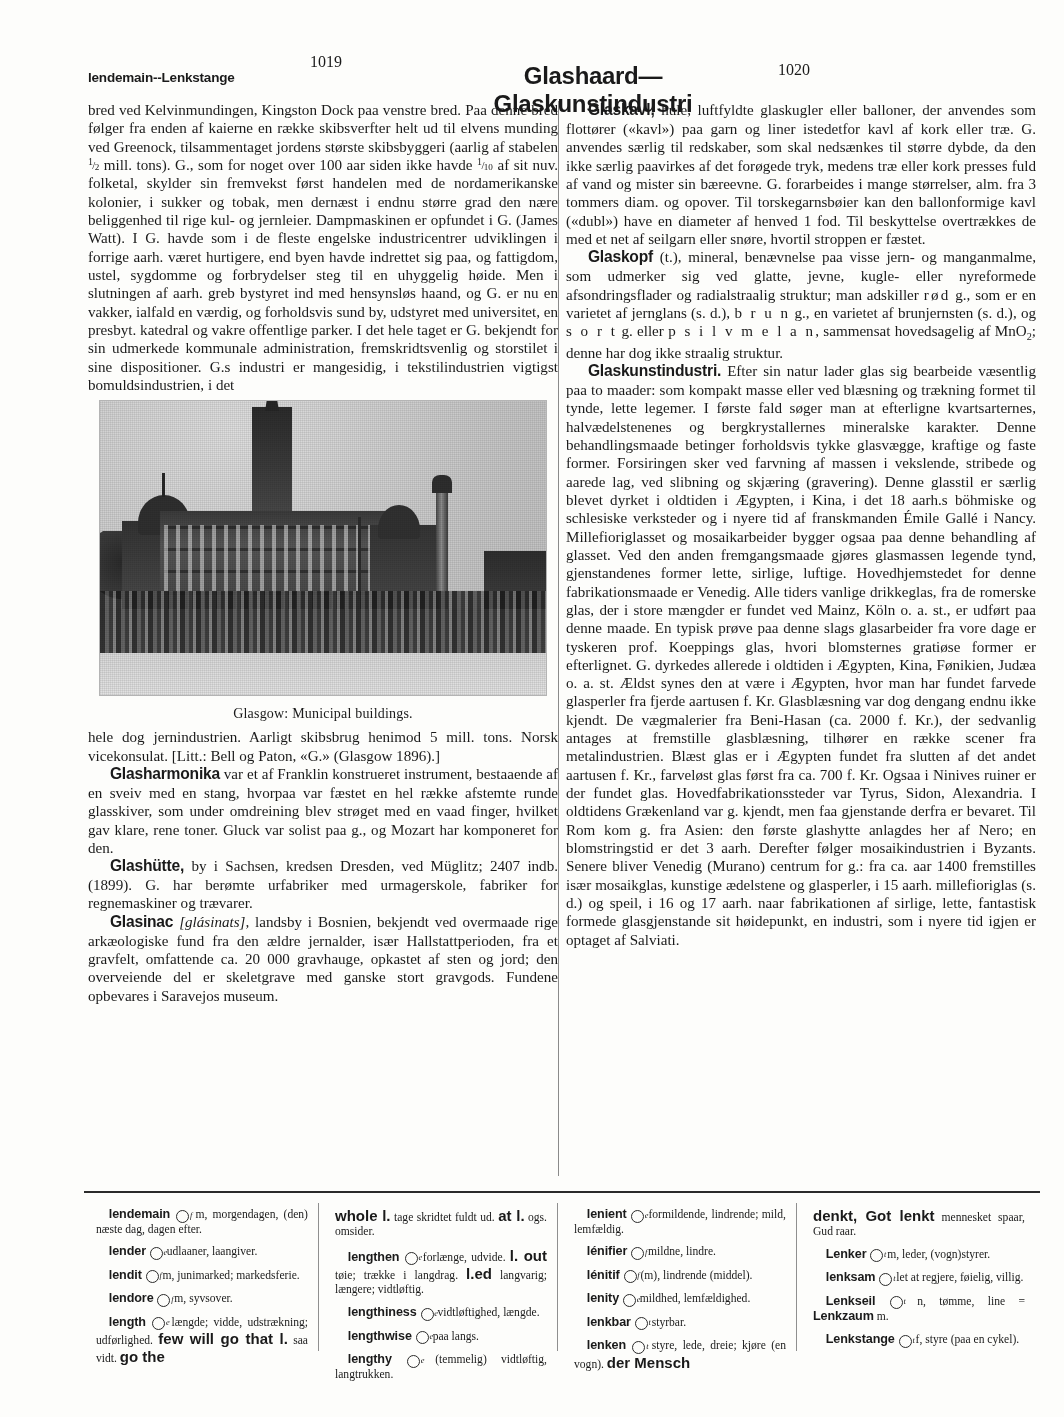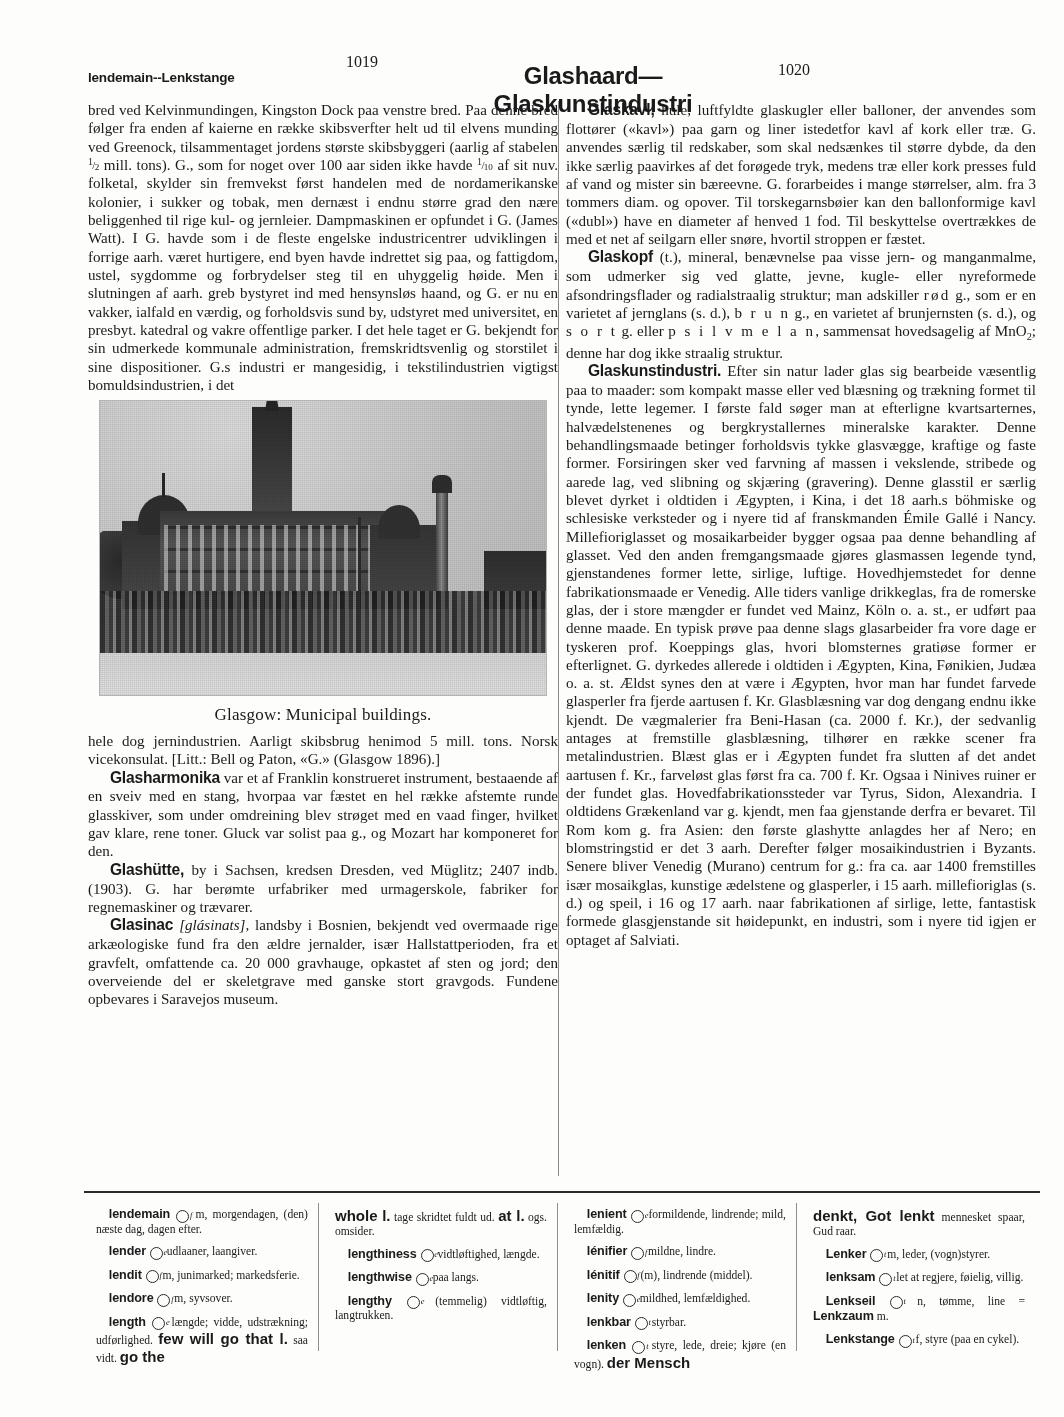--- a/index.html
+++ b/index.html
@@ -39,21 +39,20 @@
     font-family: "Liberation Sans", "DejaVu Sans", sans-serif;
     font-weight: bold;
     font-size: 13.5px;
     letter-spacing: -0.2px;
   }
   .rh-folio-left {
     position: absolute;
     left: 222px;
     top: 1px;
     font-size: 16px;
-    margin-left: 36px;
   }
   .rh-title {
     position: absolute;
     left: 340px;
     top: 10px;
     width: 330px;
     text-align: center;
     font-family: "Liberation Sans", "DejaVu Sans", sans-serif;
     font-weight: bold;
     font-size: 24px;
@@ -138,21 +137,21 @@
     margin: 0 auto;
     position: relative;
     overflow: hidden;
     background: #c9c9c9;
     border: 1px solid #b4b4b4;
     box-sizing: border-box;
   }
   .fig-caption {
     margin-top: 9px;
     margin-bottom: 6px;
-    font-size: 17px;
+    font-size: 14px;
     letter-spacing: 0.2px;
     text-indent: 0;
   }
 
   
   .sky {
     position: absolute; left: 0; top: 0; right: 0; bottom: 0;
     background:
       radial-gradient(ellipse at 30% 10%, #dedede 0%, #c6c6c6 60%, #bdbdbd 100%);
   }
@@ -365,21 +364,21 @@
           <div class="grain"></div>
         </div>
         <div class="fig-caption">Glasgow: Municipal buildings.</div>
       </div>
 
       <p class="noindent">hele dog jernindustrien. Aarligt skibsbrug henimod 5 mill. tons. Norsk vicekonsulat. [Litt.: Bell og Paton, «G.» (Glasgow 1896).]</p>
 
 
       <p><span class="hw">Glasharmonika</span><span> var et af Franklin konstrueret instrument, bestaaende af en sveiv med en stang, hvorpaa var fæstet en hel række afstemte runde glasskiver, som under omdreining blev strøget med en vaad finger, hvilket gav klare, rene toner. Gluck var solist paa g., og Mozart har komponeret for den.</span></p>
 
-      <p><span class="hw">Glashütte,</span><span> by i Sachsen, kredsen Dresden, ved Müglitz; 2407 indb. (1903). G. har berømte urfabriker med urmagerskole, fabriker for regnemaskiner og trævarer.</span></p>
+      <p><span class="hw">Glashütte,</span><span> by i Sachsen, kredsen Dresden, ved Müglitz; 2407 indb. (1899). G. har berømte urfabriker med urmagerskole, fabriker for regnemaskiner og trævarer.</span></p>
 
       <p><span class="hw">Glasinac</span><span class="it"> [glásinats],</span><span> landsby i Bosnien, bekjendt ved overmaade rige arkæologiske fund fra den ældre jernalder, især Hallstattperioden, fra et gravfelt, omfattende ca. 20 000 gravhauge, opkastet af sten og jord; den overveiende del er skeletgrave med ganske stort gravgods. Fundene opbevares i Saravejos museum.</span></p>
     </div>
 
     <div class="col col-right">
 
       <p><span class="hw">Glaskavl,</span><span> hule, luftfyldte glaskugler eller balloner, der anvendes som flottører («kavl») paa garn og liner istedetfor kavl af kork eller træ. G. anvendes særlig til redskaber, som skal nedsænkes til større dybde, da den ikke særlig paavirkes af det forøgede tryk, medens træ eller kork presses fuld af vand og mister sin bæreevne. G. forarbeides i mange størrelser, alm. fra 3 tommers diam. og opover. Til torskegarnsbøier kan den ballonformige kavl («dubl») have en diameter af henved 1 fod. Til beskyttelse overtrækkes de med et net af seilgarn eller snøre, hvortil stroppen er fæstet.</span></p>
 
       <p><span class="hw">Glaskopf</span><span> (t.), mineral, benævnelse paa visse jern- og manganmalme, som udmerker sig ved glatte, jevne, kugle- eller nyreformede afsondringsflader og radialstraalig struktur; man adskiller </span><span class="sp">rød</span><span> g., som er en varietet af jernglans (s. d.), </span><span class="sp">b r u n</span><span> g., en varietet af brunjernsten (s. d.), og </span><span class="sp">s o r t</span><span> g. eller </span><span class="sp">p s i l v m e l a n</span><span>, sammensat hovedsagelig af MnO</span><sub>2</sub><span>; denne har dog ikke straalig struktur.</span></p>
 
@@ -396,20 +395,21 @@
     <div class="dict-col dict-c1">
       <p><span class="dhw">lendemain</span> <span class="lang">f</span><span> m, morgendagen, (den) næste dag, dagen efter.</span></p>
       <p><span class="dhw">lender</span> <span class="lang">e</span><span> udlaaner, laangiver.</span></p>
       <p><span class="dhw">lendit</span> <span class="lang">f</span><span> m, junimarked; markedsferie.</span></p>
       <p><span class="dhw">lendore</span> <span class="lang">f</span><span> m, syvsover.</span></p>
       <p><span class="dhw">length</span> <span class="lang">e</span><span> længde; vidde, udstrækning; udførlighed. </span><span class="dbold">few will go that l.</span><span> saa vidt. </span><span class="dbold">go the</span></p>
     </div>
 
     <div class="dict-col dict-c2">
       <p class="noindent"><span class="dbold">whole l.</span><span> tage skridtet fuldt ud. </span><span class="dbold">at l.</span><span> ogs. omsider.</span></p>
+      <p><span class="dhw">lengthen</span> <span class="lang">e</span><span> forlænge, udvide. </span><span class="dbold">l. out</span><span> tøie; trække i langdrag. </span><span class="dbold">l.ed</span><span> langvarig; længere; vidtløftig.</span></p>
       <p><span class="dhw">lengthiness</span> <span class="lang">e</span><span> vidtløftighed, længde.</span></p>
       <p><span class="dhw">lengthwise</span> <span class="lang">e</span><span> paa langs.</span></p>
       <p><span class="dhw">lengthy</span> <span class="lang">e</span><span> (temmelig) vidtløftig, langtrukken.</span></p>
     </div>
 
     <div class="dict-col dict-c3">
       <p><span class="dhw">lenient</span> <span class="lang">e</span><span> formildende, lindrende; mild, lemfældig.</span></p>
       <p><span class="dhw">lénifier</span> <span class="lang">f</span><span> mildne, lindre.</span></p>
       <p><span class="dhw">lénitif</span> <span class="lang">f</span><span> (m), lindrende (middel).</span></p>
       <p><span class="dhw">lenity</span> <span class="lang">e</span><span> mildhed, lemfældighed.</span></p>

